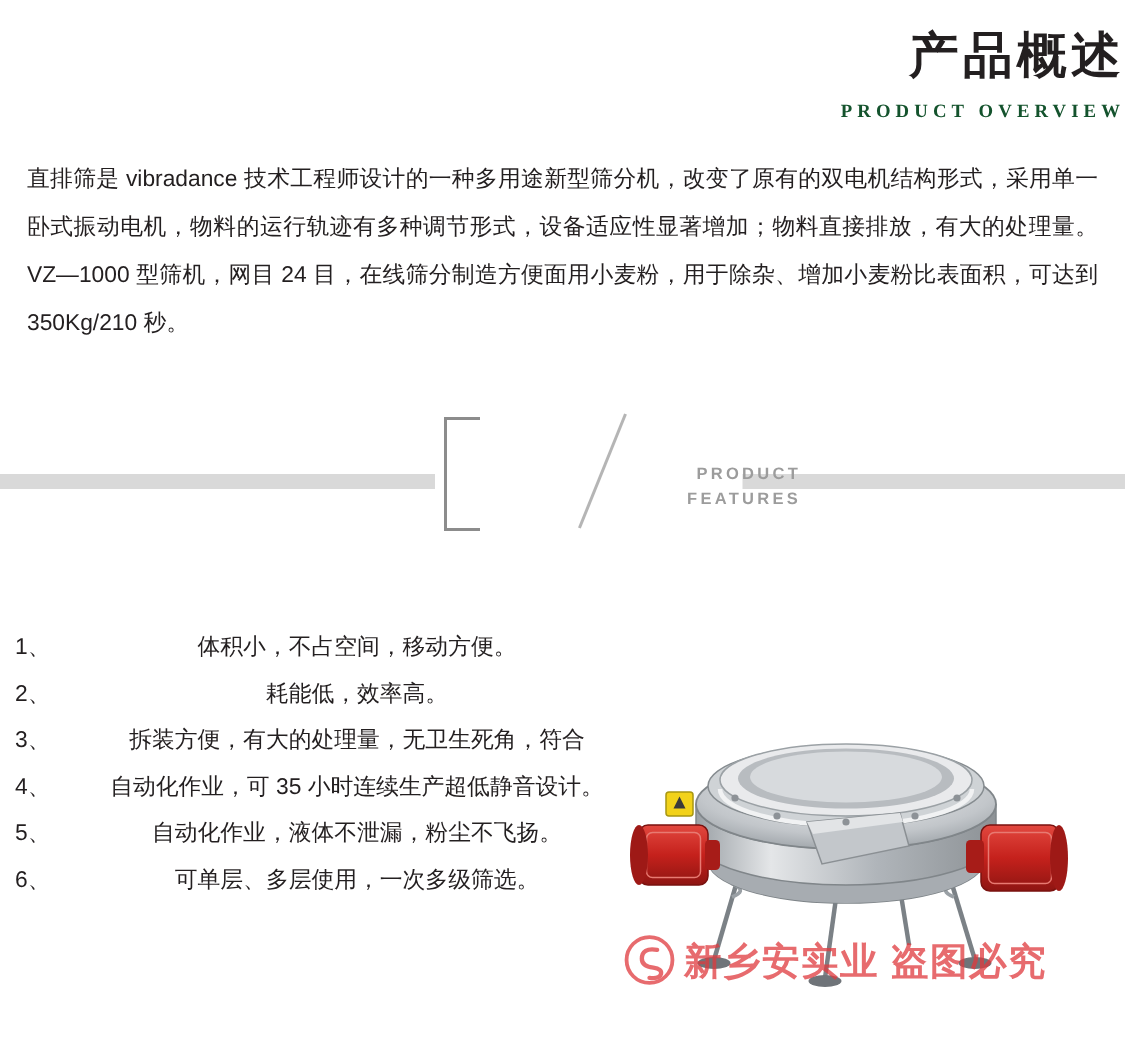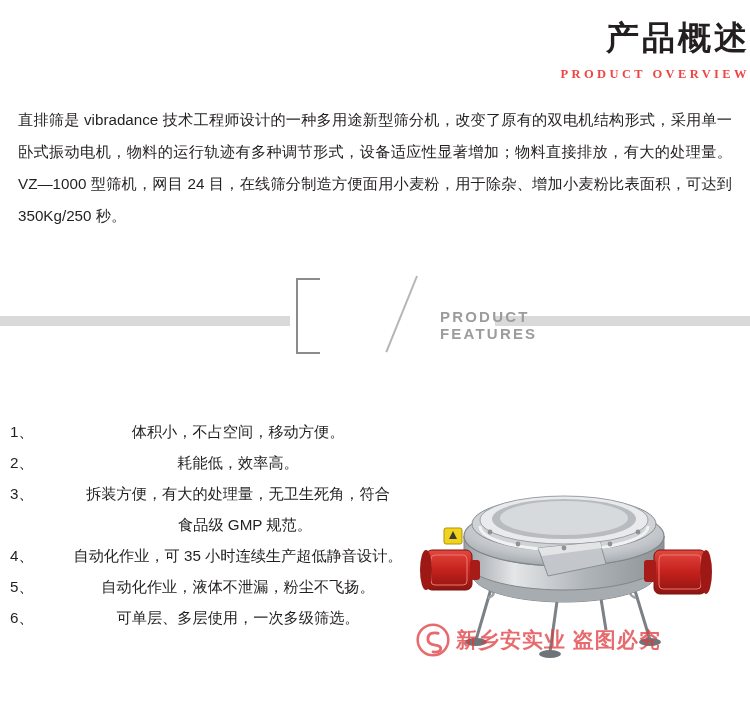--- a/index.html
+++ b/index.html
@@ -26,21 +26,21 @@
     font-size: 33px;
     font-weight: bold;
     letter-spacing: 3px;
     color: #231f20;
     line-height: 1.35;
   }
   .overview-title-en {
     font-size: 12.5px;
     font-weight: bold;
     letter-spacing: 3.4px;
-    color: #ef4444;
+    color: #14532d;
     margin-top: 6px;
   }
 
   
   .overview-body {
     margin: 22px 18px 0 18px;
     font-size: 15.2px;
     line-height: 32px;
     color: #231f20;
     text-align: justify;
@@ -109,27 +109,28 @@
     top: 0;
     left: 14px;
     width: 2px;
     height: 82px;
     background: #b5b5b5;
     transform: rotate(22deg);
     transform-origin: top center;
   }
   .feat-en {
     position: absolute;
-    left: 440px;
+    left: 458px;
     top: 40px;
-    font-size: 15px;
+    font-size: 11px;
     font-weight: bold;
     letter-spacing: 2.2px;
     color: #9c9c9c;
     line-height: 17px;
+    text-align: right;
   }
 
   
   .features-list {
     margin: 28px 0 0 10px;
     font-size: 15.2px;
     line-height: 31px;
     color: #231f20;
     width: 430px;
   }
@@ -171,37 +172,37 @@
     align-items: center;
     opacity: 0.75;
   }
   .wm-logo {
     width: 34px;
     height: 34px;
     flex: none;
     margin-right: 6px;
   }
   .wm-text {
-    font-size: 21px;
+    font-size: 25px;
     font-weight: bold;
     color: #e03a3e;
     letter-spacing: 1px;
     white-space: nowrap;
   }
 </style>
 </head>
 <body>
 
 <div class="overview-header">
   <div class="overview-title-cn">产品概述</div>
   <div class="overview-title-en">PRODUCT OVERVIEW</div>
 </div>
 
 <div class="overview-body">
-  <p>直排筛是 vibradance 技术工程师设计的一种多用途新型筛分机，改变了原有的双电机结构形式，采用单一卧式振动电机，物料的运行轨迹有多种调节形式，设备适应性显著增加；物料直接排放，有大的处理量。VZ—1000 型筛机，网目 24 目，在线筛分制造方便面用小麦粉，用于除杂、增加小麦粉比表面积，可达到 350Kg/250 秒。</p>
+  <p>直排筛是 vibradance 技术工程师设计的一种多用途新型筛分机，改变了原有的双电机结构形式，采用单一卧式振动电机，物料的运行轨迹有多种调节形式，设备适应性显著增加；物料直接排放，有大的处理量。VZ—1000 型筛机，网目 24 目，在线筛分制造方便面用小麦粉，用于除杂、增加小麦粉比表面积，可达到 350Kg/210 秒。</p>
 </div>
 
 <div class="features-header">
   <div class="feat-bar-left"></div>
   <div class="feat-bar-right"></div>
   <div class="feat-bracket"></div>
   <div class="feat-cn">
   </div>
   <div class="feat-slash">
       <span></span>
@@ -218,21 +219,20 @@
     <span class="txt">体积小，不占空间，移动方便。</span>
   </div>
   <div class="item">
     <span class="num">2、</span>
     <span class="txt">耗能低，效率高。</span>
   </div>
   <div class="item">
     <span class="num">3、</span>
     <span class="txt">
       <span>拆装方便，有大的处理量，无卫生死角，符合</span>
-      <span class="sub">食品级 GMP 规范。</span>
     </span>
   </div>
   <div class="item">
     <span class="num">4、</span>
     <span class="txt">自动化作业，可 35 小时连续生产超低静音设计。</span>
   </div>
   <div class="item">
     <span class="num">5、</span>
     <span class="txt">自动化作业，液体不泄漏，粉尘不飞扬。</span>
   </div>

